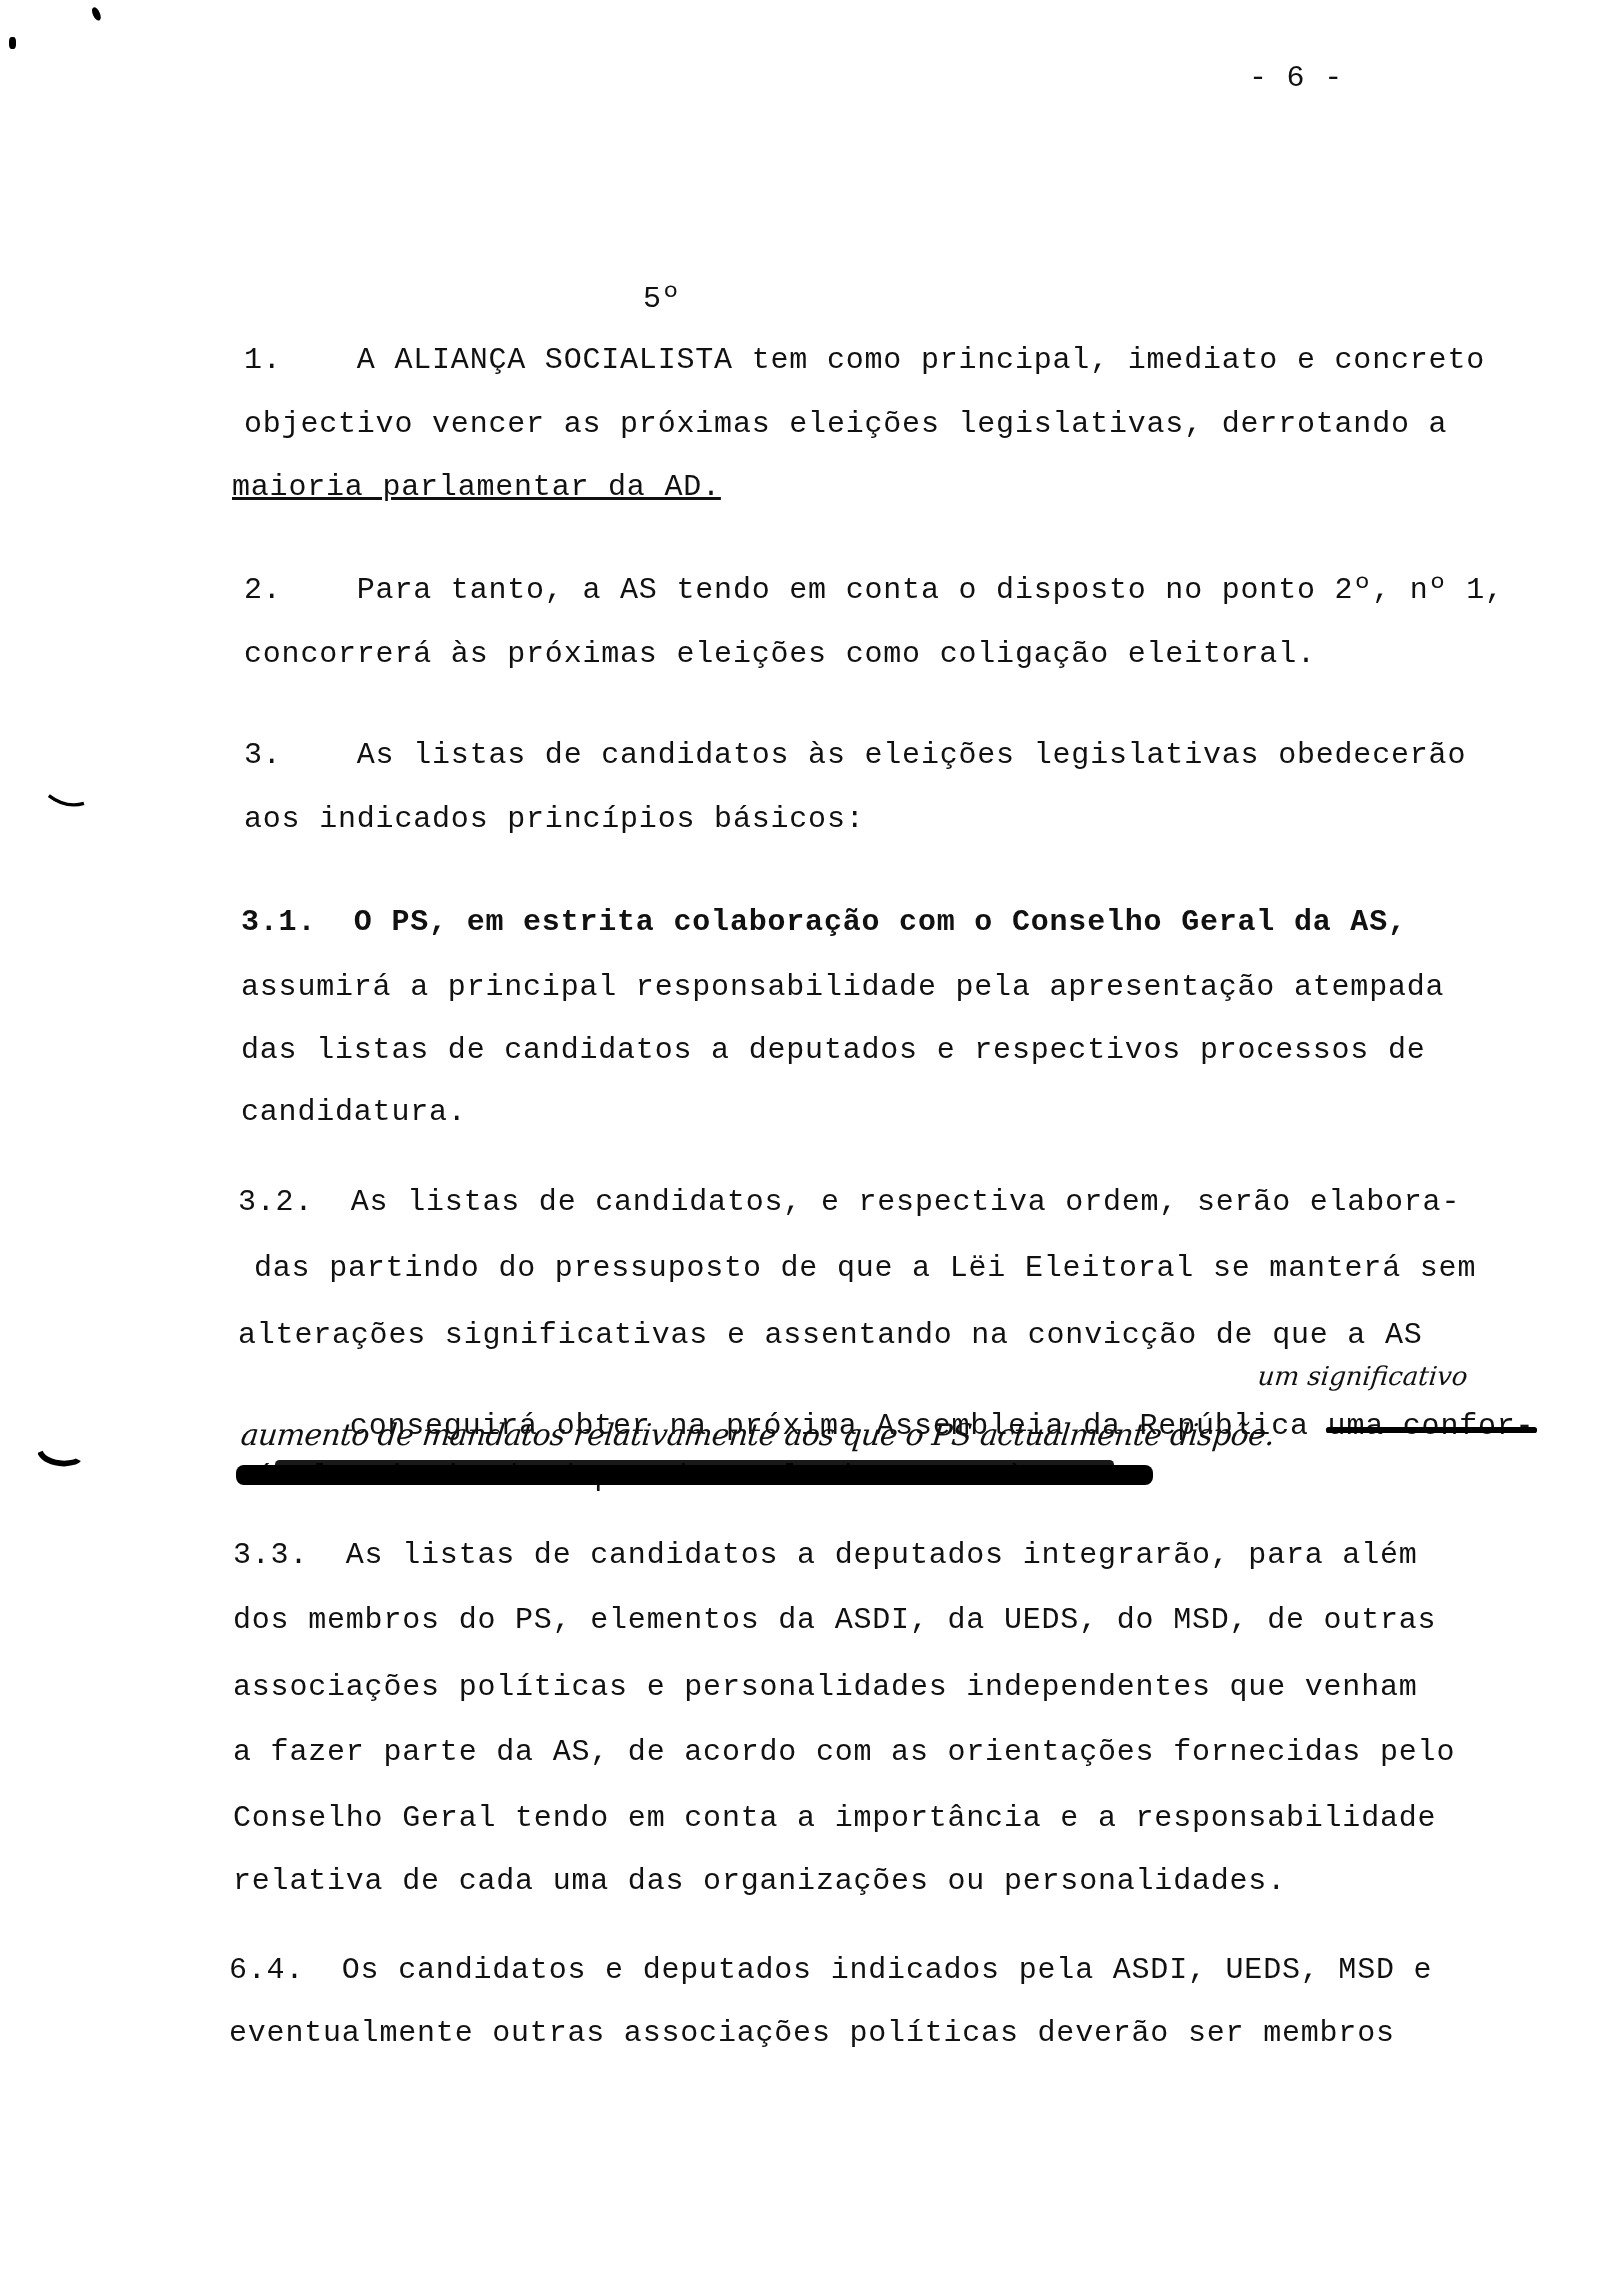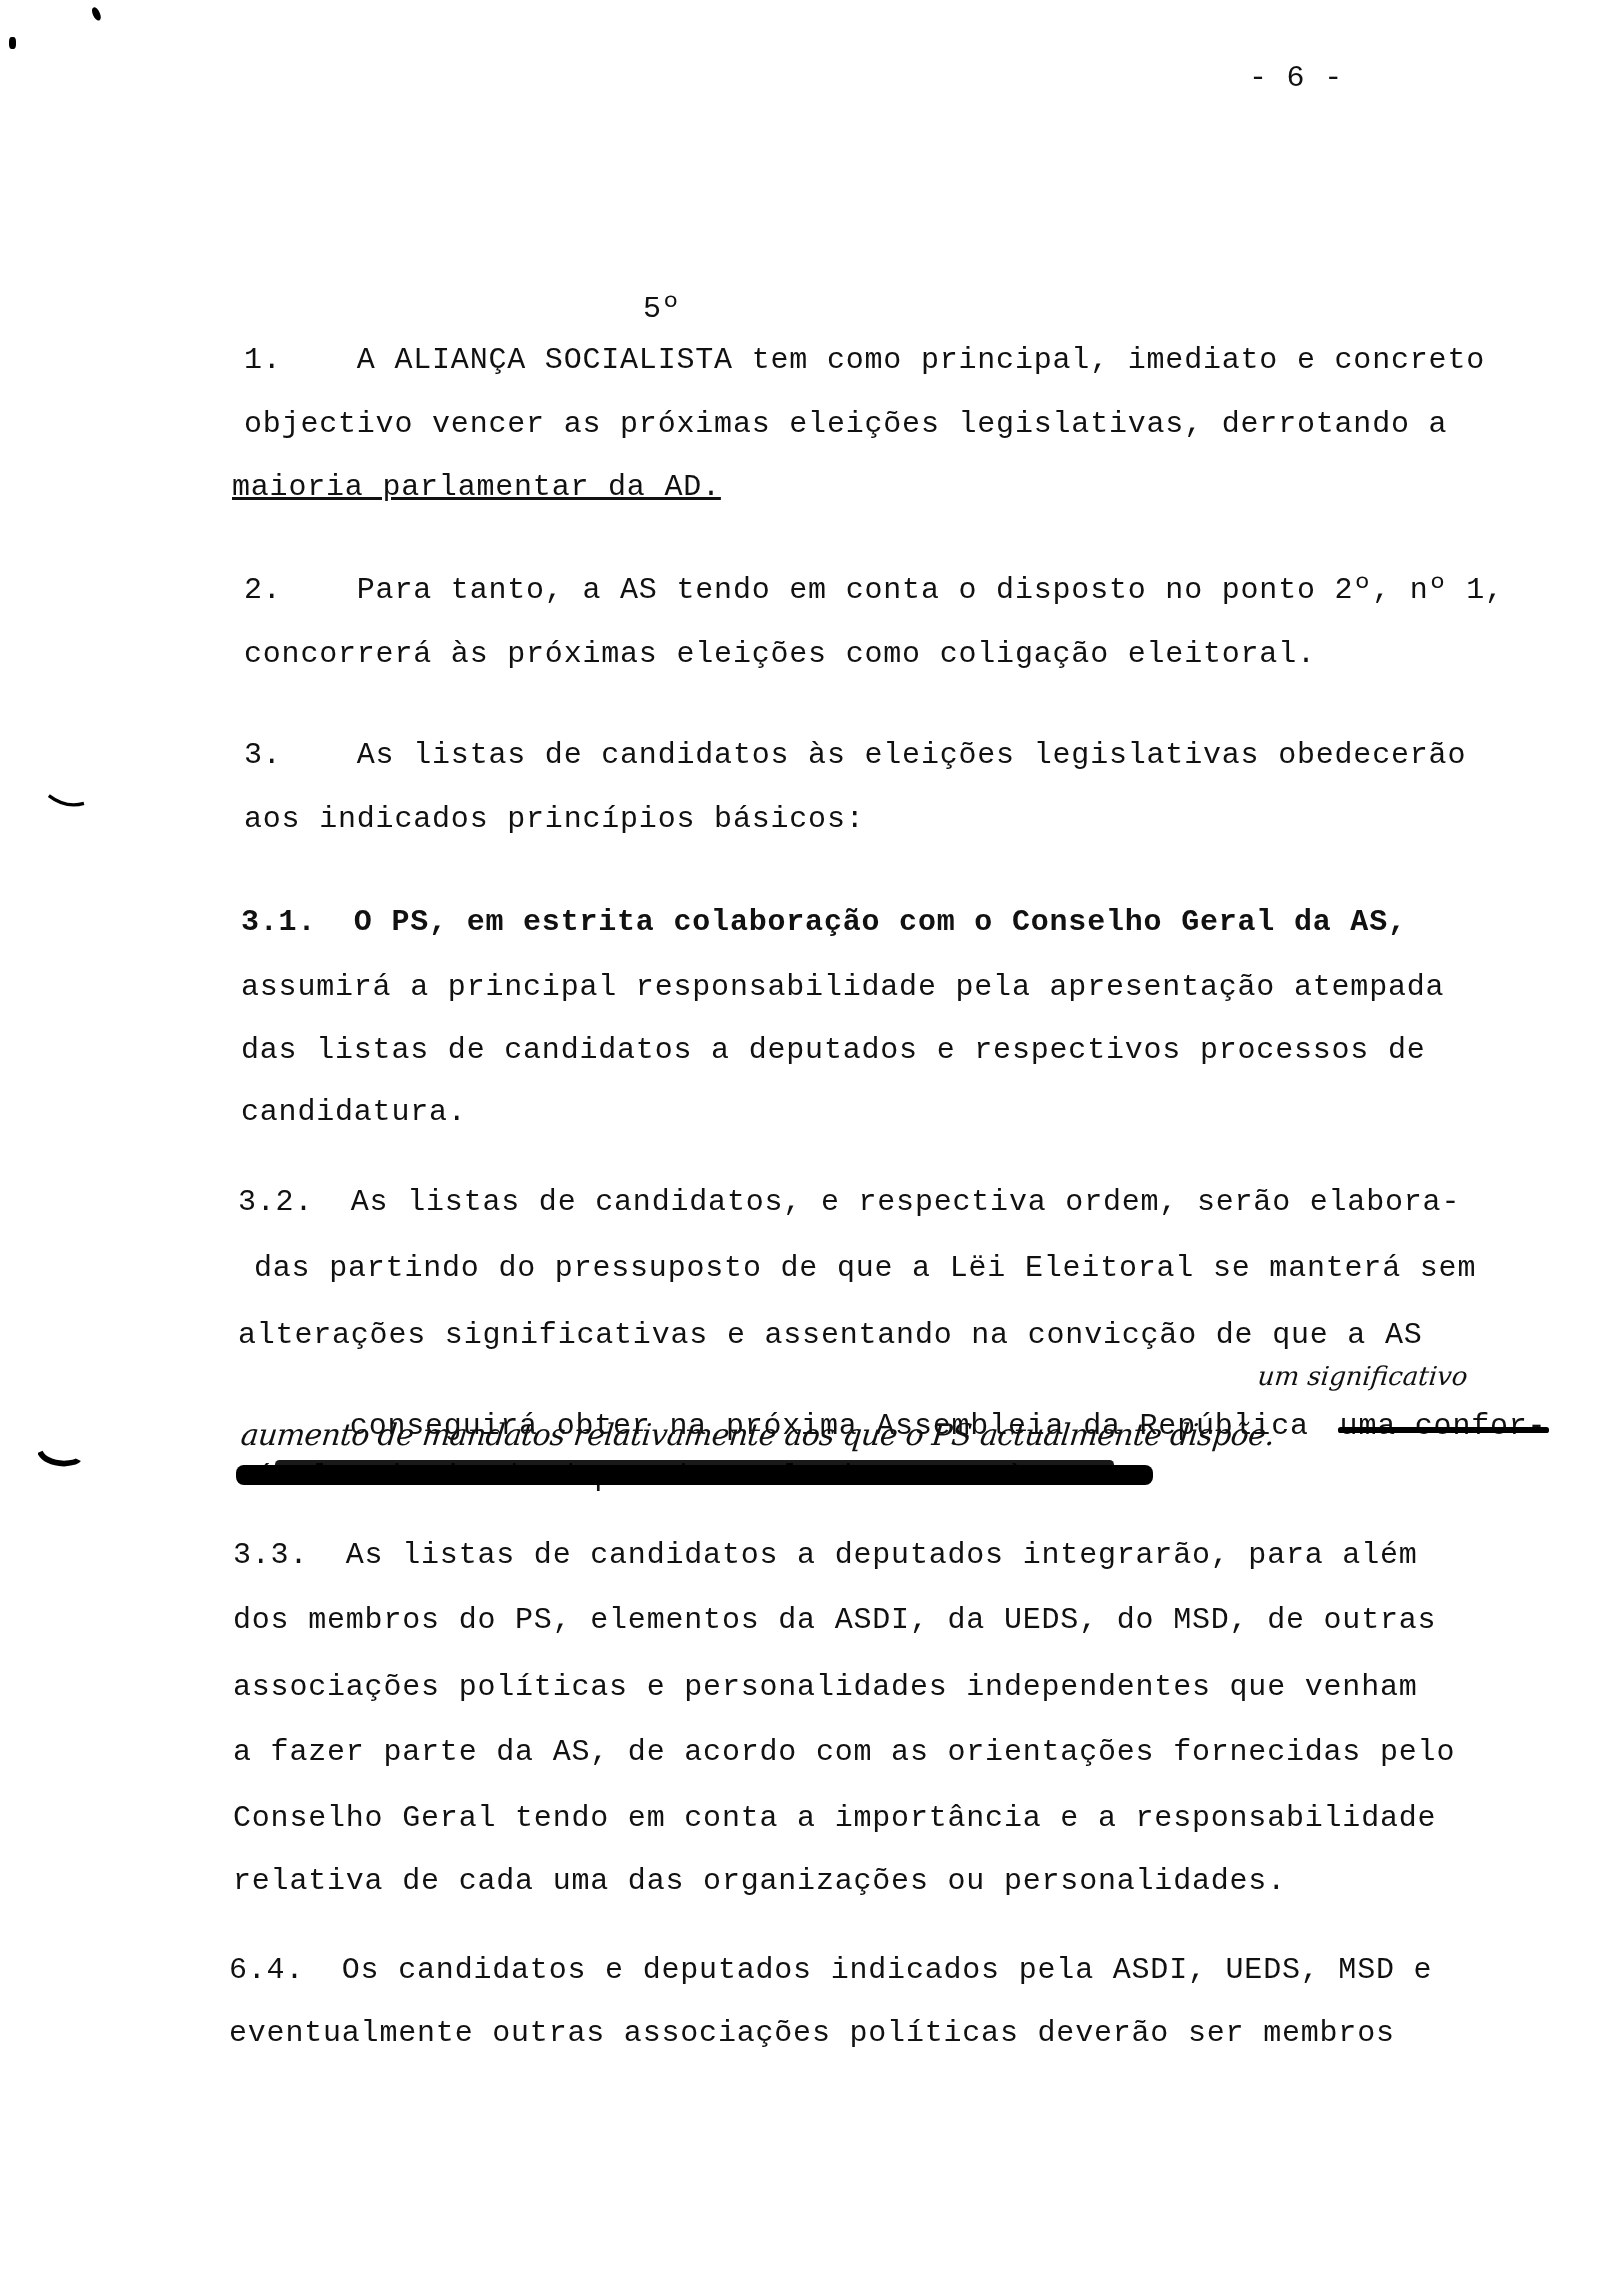--- a/index.html
+++ b/index.html
@@ -17,21 +17,21 @@
     .hand {
       position: absolute;
       font-family: "DejaVu Serif", serif;
       font-style: italic;
       font-size: 30px;
       color: #111111;
       white-space: pre;
       line-height: 1;
       transform: skewX(-6deg);
     }
-    .strike { position: relative; margin-left: 12px; }
+    .strike { position: relative; }
     .strike::after {
       content: ""; position: absolute; left: -1.3px; right: -2.6px; top: 52%;
       height: 5.9px; background: #000; border-radius: 2.6px;
     }
     .scribble {
       position: absolute; background: #000; border-radius: 7.9px;
     }
     .mark { position: absolute; }
   </style>
 </head>
@@ -44,21 +44,21 @@
 
   <svg class="mark" style="left:46px;top:793px;" width="46" height="26" viewBox="0 0 70 40">
     <path d="M4 4 Q 30 24 58 16" stroke="#000" stroke-width="5" fill="none"></path>
   </svg>
   <svg class="mark" style="left:38px;top:1448px;" width="52" height="26" viewBox="0 0 80 40">
     <path d="M3 6 Q 10 22 40 24 Q 60 22 62 18" stroke="#000" stroke-width="9" fill="none"></path>
   </svg>
 
   <div class="tw" style="left:1249px;top:63px;">- 6 -</div>
 
-  <div class="tw" style="left:643px;top:294px;">5º</div>
+  <div class="tw" style="left:643px;top:284px;">5º</div>
 
   <div>
     <div class="tw" style="left:244px;top:345px;">1.    A ALIANÇA SOCIALISTA tem como principal, imediato e concreto</div>
     <div class="tw" style="left:244px;top:409px;">objectivo vencer as próximas eleições legislativas, derrotando a</div>
     <div class="tw" style="left:232px;top:472px;text-decoration:underline;">maioria parlamentar da AD.</div>
   </div>
 
   <div>
     <div class="tw" style="left:244px;top:575px;">2.    Para tanto, a AS tendo em conta o disposto no ponto 2º, nº 1,</div>
     <div class="tw" style="left:244px;top:639px;">concorrerá às próximas eleições como coligação eleitoral.</div>

